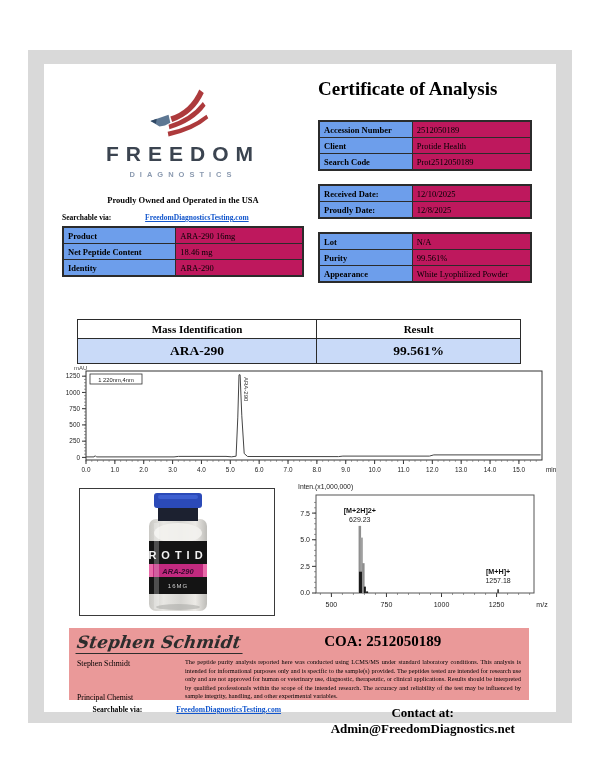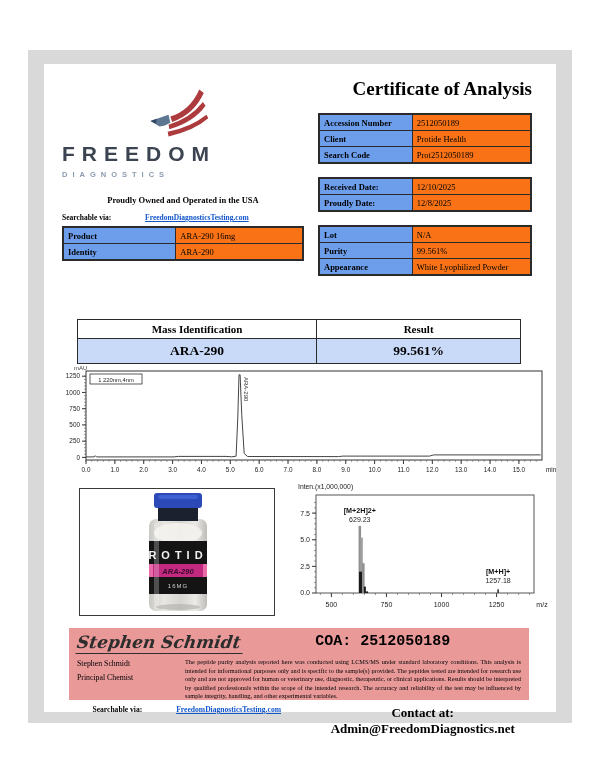--- a/index.html
+++ b/index.html
@@ -3,37 +3,37 @@
 <meta charset="utf-8">
 <style>
   html,body{margin:0;padding:0;background:#ffffff;}
   .page{position:relative;width:600px;height:776px;background:#ffffff;overflow:hidden;
         font-family:"Liberation Serif",serif;color:#000;}
   .frame{position:absolute;left:28px;top:50px;width:544px;height:673px;background:#d9d9d9;}
   .doc{position:absolute;left:16px;top:14px;width:512px;height:648px;background:#ffffff;}
 
   
   .left-col{position:absolute;left:18px;top:14px;width:242px;}
-  .logo-wrap{}
+  .logo-wrap{text-align:center;}
   .logo-eagle{display:block;margin:6px auto 0 auto;}
   .logo-name{font-family:"Liberation Sans",sans-serif;font-weight:700;font-size:21px;
              letter-spacing:7px;color:#3b4450;margin-top:2px;white-space:nowrap;}
   .logo-sub{font-family:"Liberation Sans",sans-serif;font-weight:700;font-size:7.5px;
             letter-spacing:5px;color:#8b9ab0;margin-top:4px;white-space:nowrap;}
   .tagline{font-weight:700;font-size:8.5px;text-align:center;margin-top:16px;}
   .search-line{font-weight:700;font-size:7.5px;margin-top:8px;text-align:left;}
   .link{color:#1155cc;text-decoration:underline;font-weight:700;padding-left:32px;}
 
   table.info{border-collapse:collapse;width:100%;margin-top:4px;border:2px solid #2b2b2b;}
   table.info td{border:1px solid #2b2b2b;font-size:8.5px;padding:2.5px 4px;}
   td.lbl{background:#6d9eeb;font-weight:700;width:44%;margin-left:28px;}
-  td.val{background:#f97316;}
+  td.val{background:#be185d;}
 
   .right-col{position:absolute;left:274px;top:14px;width:214px;}
-  .coa-title{font-size:19px;font-weight:700;text-align:right;margin-bottom:13px;white-space:nowrap;}
+  .coa-title{font-size:19px;font-weight:700;text-align:left;margin-bottom:20px;white-space:nowrap;}
   .gap{height:9px;}
 
   
   .banner{position:absolute;left:25px;top:218px;width:460px;height:26px;background:#ea9999;
           border:1.5px solid #8f3d3d;display:flex;align-items:center;justify-content:center;}
   .banner span{font-size:8.6px;font-weight:700;text-align:center;}
 
   table.mass{position:absolute;left:33px;top:255px;width:444px;border-collapse:collapse;
              border:1.5px solid #2b2b2b;}
   table.mass th{border:1px solid #2b2b2b;background:#ffffff;font-size:11px;font-weight:700;
@@ -48,24 +48,24 @@
             border:1.5px solid #3a3a3a;}
   .spectrum{position:absolute;left:236px;top:415px;}
 
   
   .sig-block{position:absolute;left:25px;top:564px;width:460px;height:72px;background:#ea9999;
              padding:4px 8px;box-sizing:border-box;}
   .sig-row{display:flex;align-items:flex-start;}
   .sig-script{font-family:"DejaVu Serif",serif;font-style:italic;font-weight:700;font-size:17px;
               color:#2d2d2d;border-bottom:1.2px solid #2d2d2d;padding:0 4px 1px 0;
               transform:skewX(-8deg);white-space:nowrap;}
-  .coa-head{flex:1;text-align:center;font-size:15px;font-weight:700;margin-top:1px;font-family:Liberation Mono, monospace;}
+  .coa-head{flex:1;text-align:center;font-size:15px;font-weight:700;margin-top:1px;}
   .sig-cols{display:flex;margin-top:4px;}
   .sig-left{width:108px;font-size:7.8px;line-height:1.5;}
-  .sig-left .chemist{margin-top:2px;}
+  .sig-left .chemist{margin-top:22px;}
   .disclaimer{flex:1;font-size:6.3px;line-height:1.35;text-align:justify;}
 
   
   .footer{position:absolute;left:20px;top:641px;width:472px;display:flex;}
   .footer .f-left{width:52%;text-align:center;font-size:7.6px;font-weight:700;}
   .footer .f-right{width:48%;text-align:center;font-size:13px;font-weight:700;}
 
   svg text{font-family:"Liberation Sans",sans-serif;}
 </style>
 </head>
@@ -90,20 +90,24 @@
         <div class="tagline">Proudly Owned and Operated in the USA</div>
         <div class="search-line">
           <span>Searchable via:</span>
           <span class="link">FreedomDiagnosticsTesting.com</span>
         </div>
         <table class="info">
           <tbody>
               <tr>
             <td class="lbl" style="width:47%">Product</td>
             <td class="val">ARA-290 16mg</td>
+          </tr>
+          <tr>
+            <td class="lbl">Net Peptide Content</td>
+            <td class="val">18.46 mg</td>
           </tr>
           <tr>
             <td class="lbl">Identity</td>
             <td class="val">ARA-290</td>
           </tr>
         </tbody>
           </table>
       </div>
 
       <div class="right-col">

